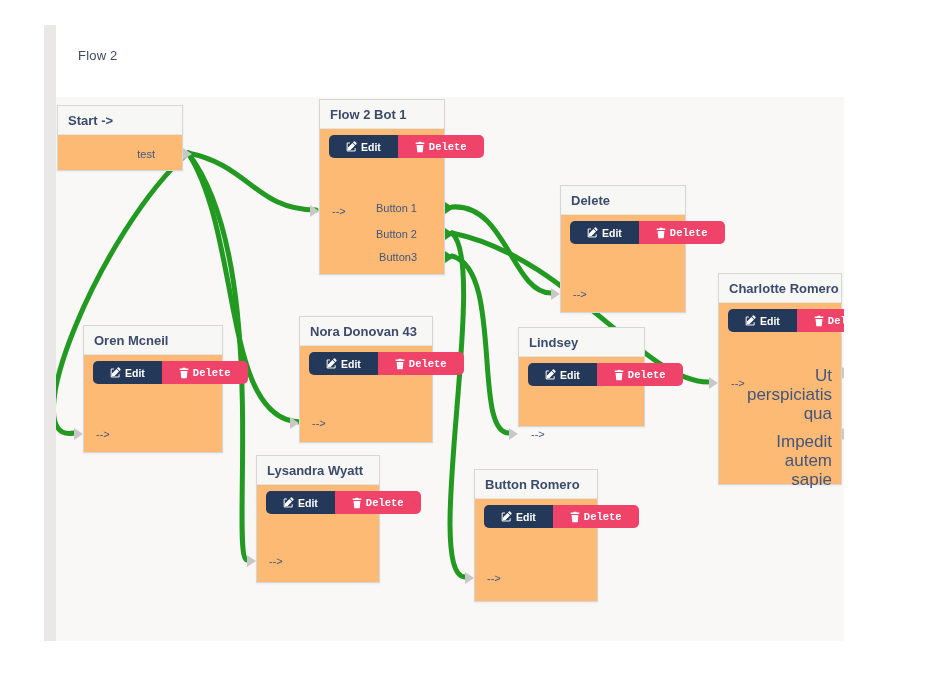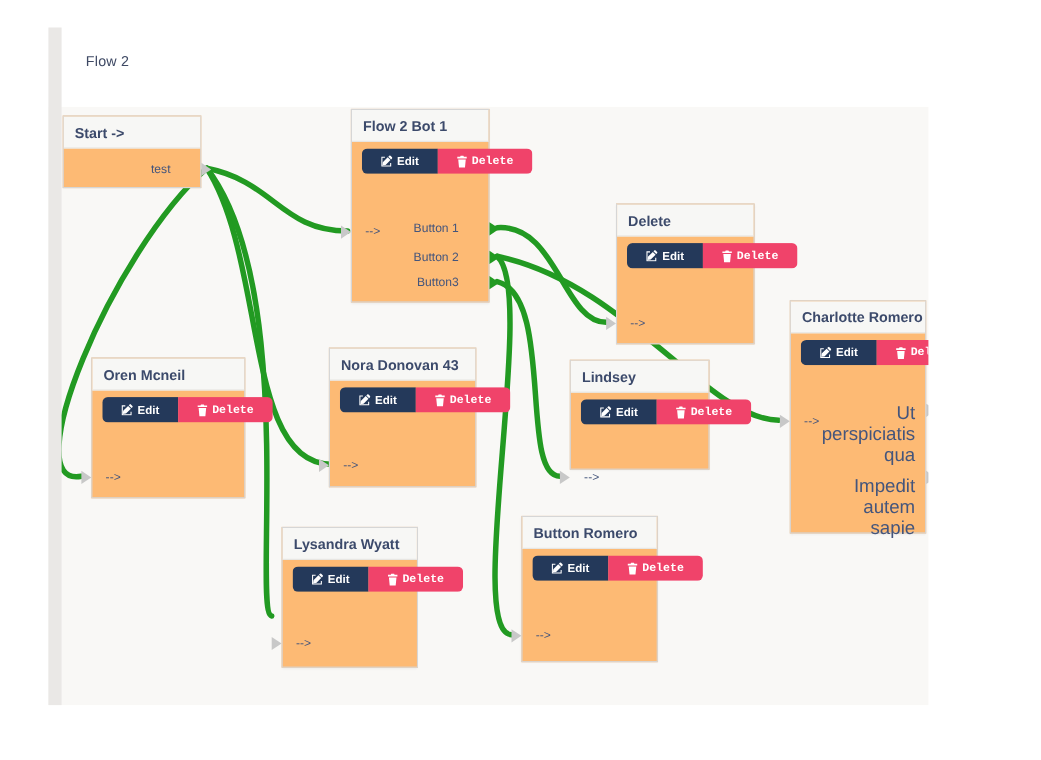--- a/index.html
+++ b/index.html
@@ -155,21 +155,21 @@
             </svg>
             <span>Edit</span>
           </button>
           <button class="btn del">
             <svg width="10" height="12" viewBox="0 0 14 16">
               <path fill="#fff" d="M5.2.5h3.6l.6 1.3H13v2.1H1V1.8h3.6zM2.2 5.2h9.6l-1 10.3H3.2z"></path>
             </svg>
             <span>Delete</span>
           </button>
         </div><div class="port in" style="top: 100px;"></div><div class="in-label" style="top: 106px;">--&gt;</div></div>
-      <div class="node" style="left: 212px; top: 358px; width: 124px; height: 128px; margin-top: 24px;"><div class="node-header">Lysandra Wyatt</div><div class="btn-group">
+      <div class="node" style="left: 212px; top: 358px; width: 124px; height: 128px;"><div class="node-header">Lysandra Wyatt</div><div class="btn-group">
           <button class="btn edit">
             <svg width="11" height="11" viewBox="0 0 16 16">
               <path fill="#fff" d="M15.1 2.9 13.1.9a1.2 1.2 0 0 0-1.7 0L10.2 2.1l3.7 3.7 1.2-1.2a1.2 1.2 0 0 0 0-1.7zM9.4 2.9 2.9 9.4l-.6 4.3 4.3-.6 6.5-6.5z"></path>
               <path fill="none" stroke="#fff" stroke-width="1.4" d="M13.3 10.5v4H1.7V2.9h4"></path>
             </svg>
             <span>Edit</span>
           </button>
           <button class="btn del">
             <svg width="10" height="12" viewBox="0 0 14 16">
               <path fill="#fff" d="M5.2.5h3.6l.6 1.3H13v2.1H1V1.8h3.6zM2.2 5.2h9.6l-1 10.3H3.2z"></path>

